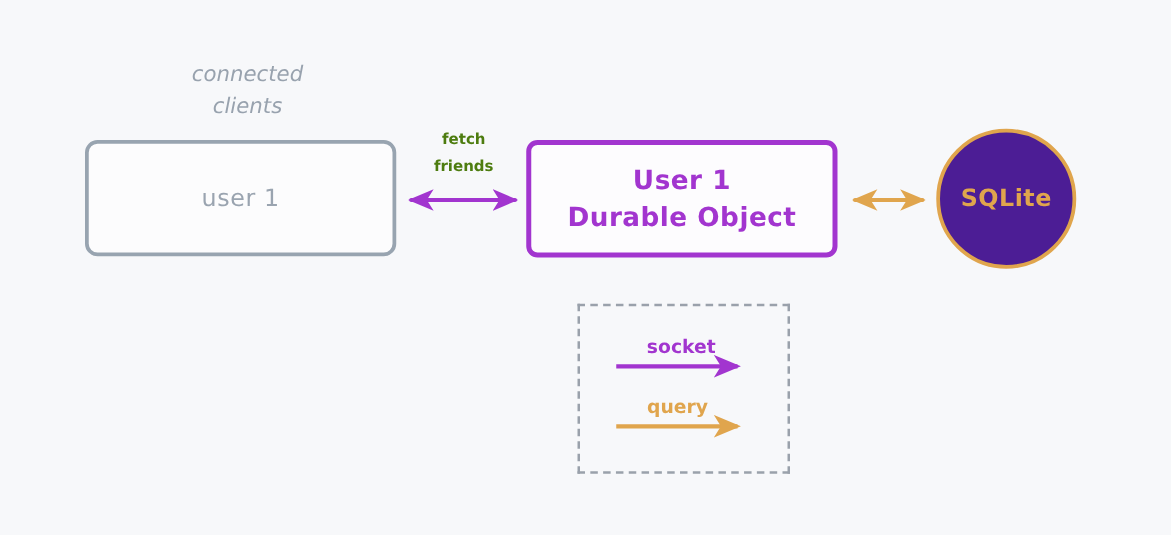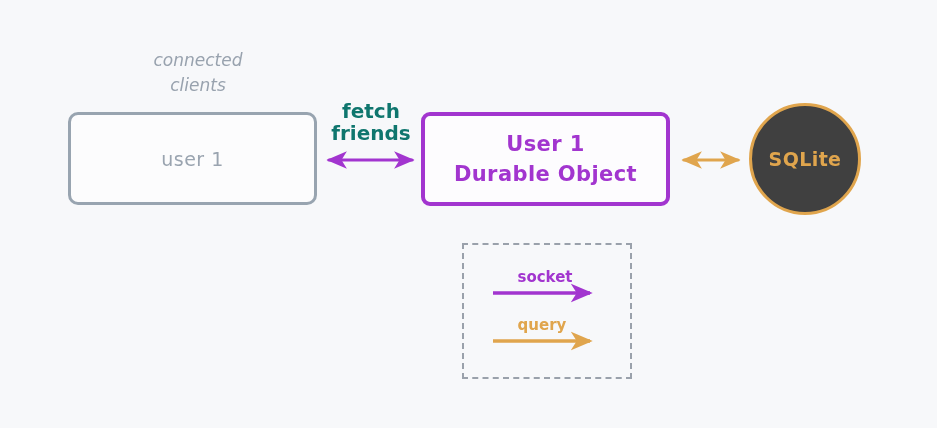--- a/index.html
+++ b/index.html
@@ -84,41 +84,41 @@
   
   .sqlite-circle {
     position: absolute;
     left: 749px;
     top: 103px;
     width: 112px;
     height: 112px;
     box-sizing: border-box;
     border: 3px solid #e0a54d;
     border-radius: 50%;
-    background: #404040;
+    background: #4c1d95;
     display: flex;
     align-items: center;
     justify-content: center;
   }
   .sqlite-label {
     color: #e0a54d;
     font-size: 19px;
     font-weight: bold;
     letter-spacing: 0.4px;
   }
 
   
   .fetch-label {
     position: absolute;
     left: 321px;
     top: 100px;
     width: 100px;
     text-align: center;
-    color: #0f766e;
-    font-size: 20px;
+    color: #4d7c0f;
+    font-size: 12px;
     line-height: 22px;
     font-weight: bold;
     white-space: pre-line;
   }
 
   
   .arrow-layer {
     position: absolute;
     left: 0;
     top: 0;

